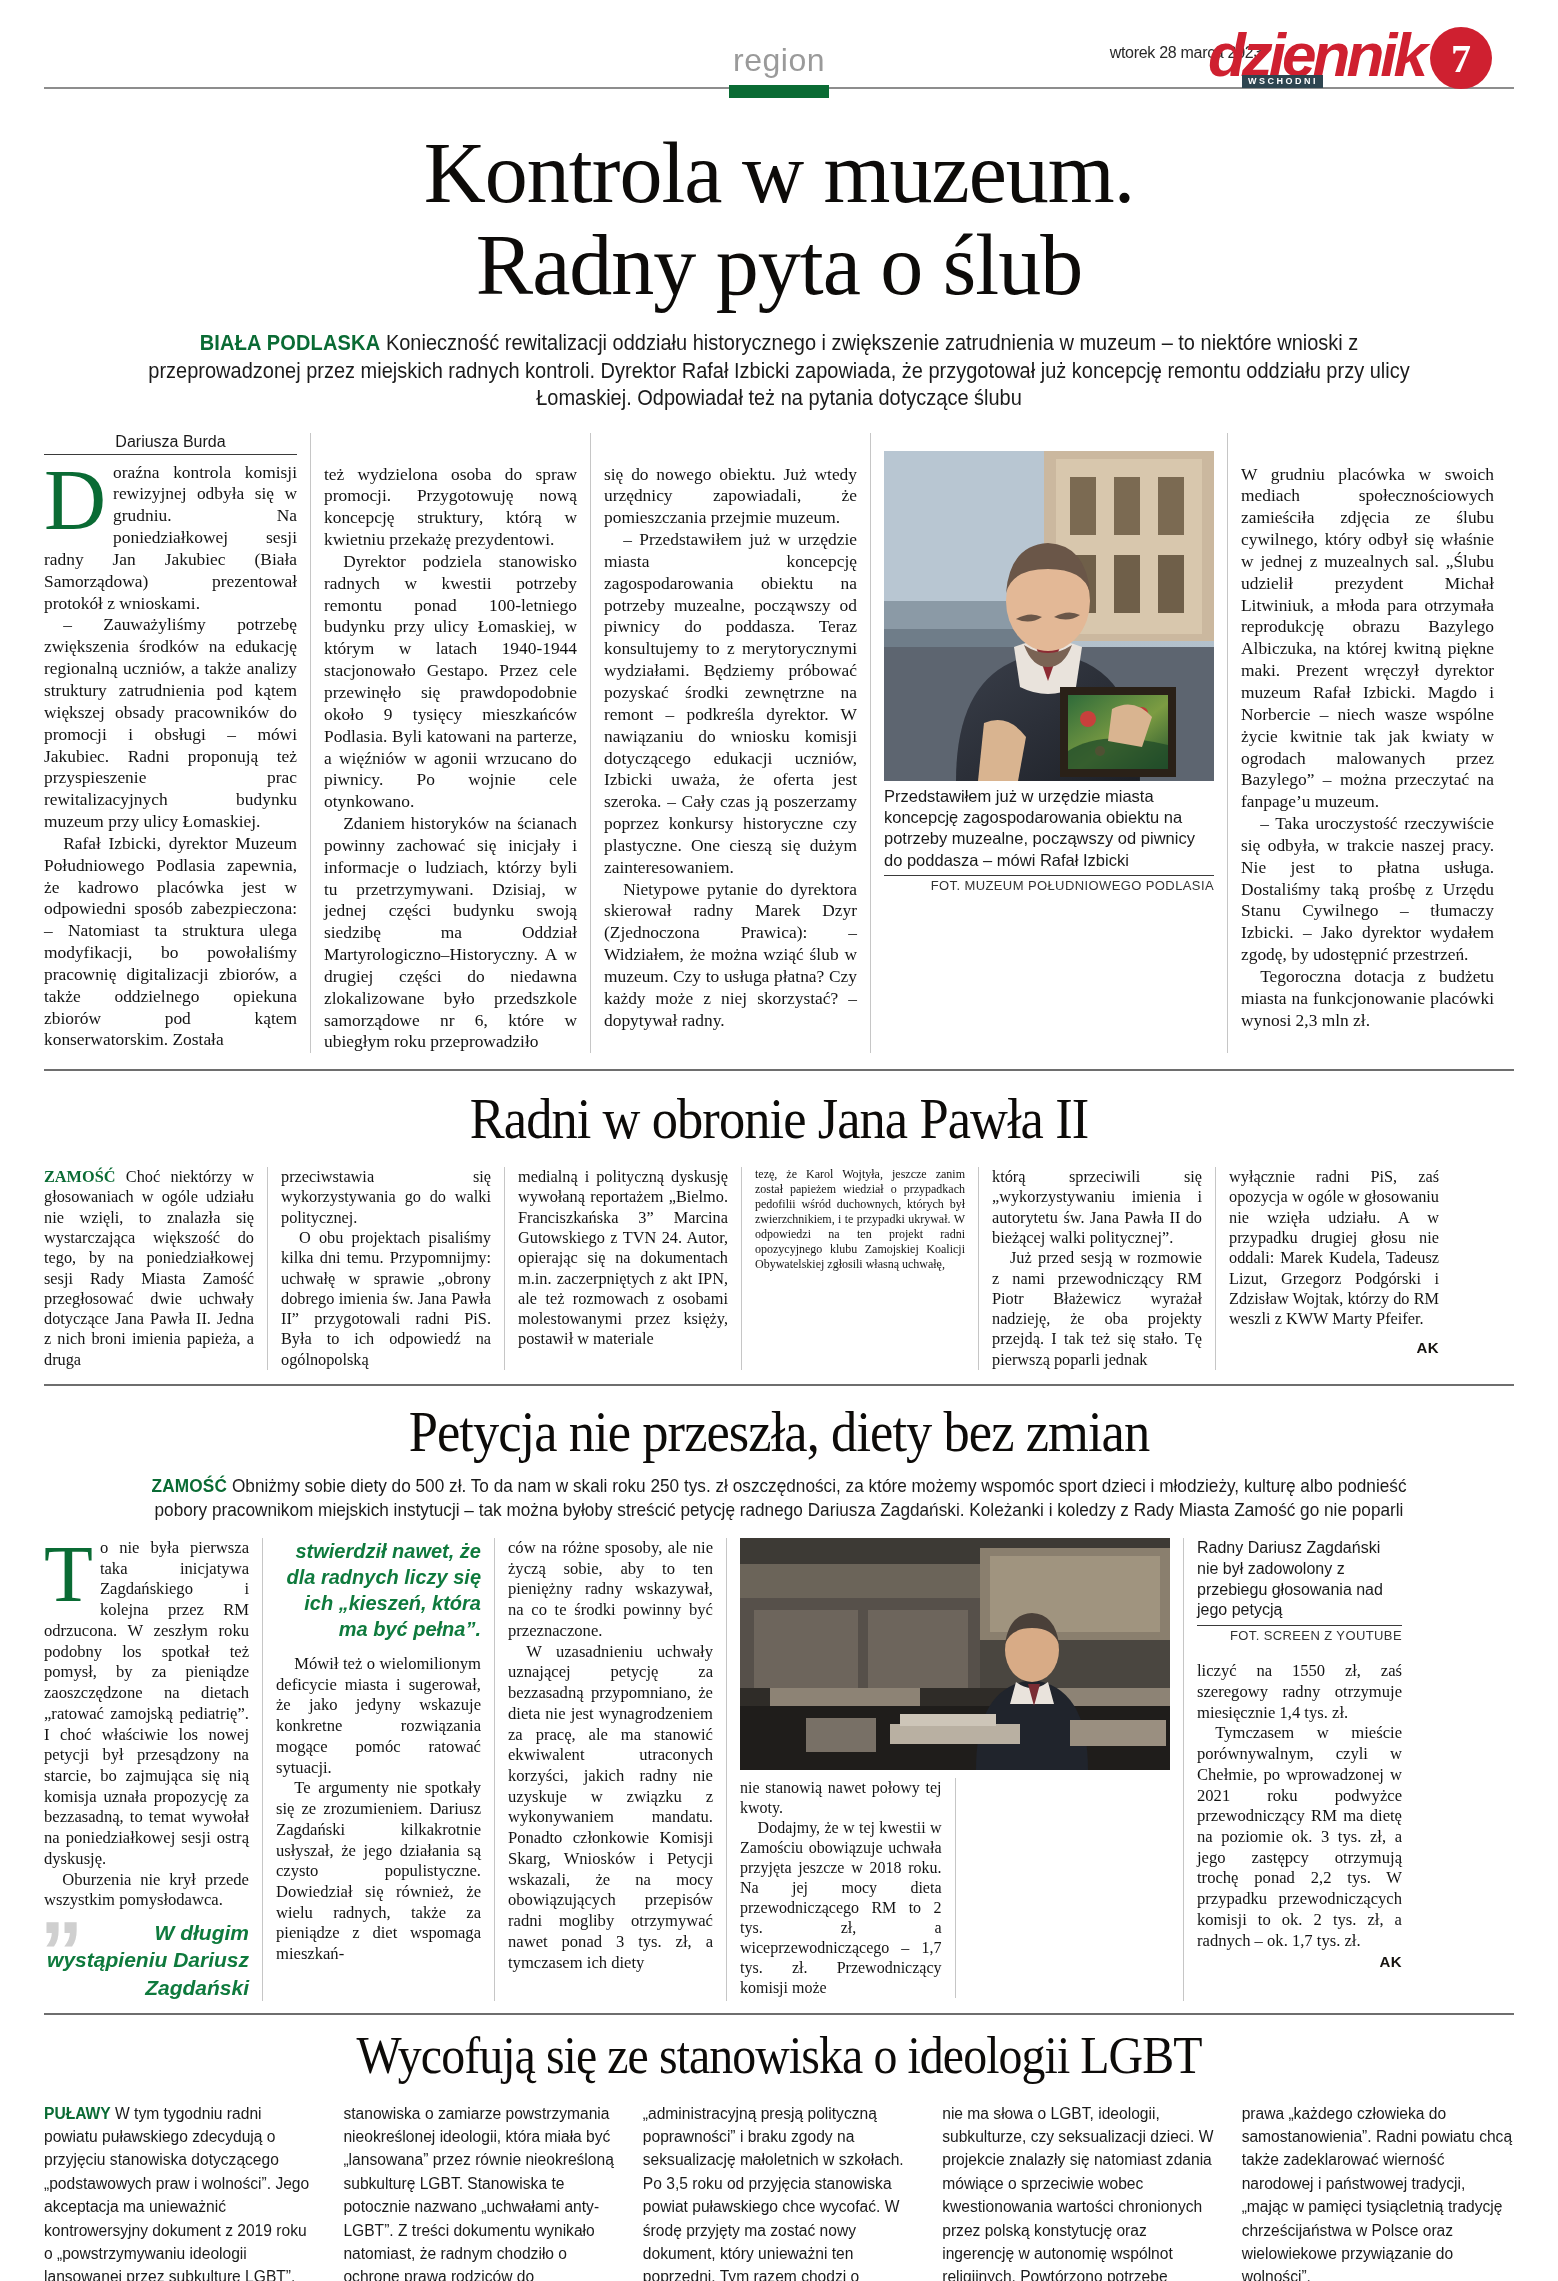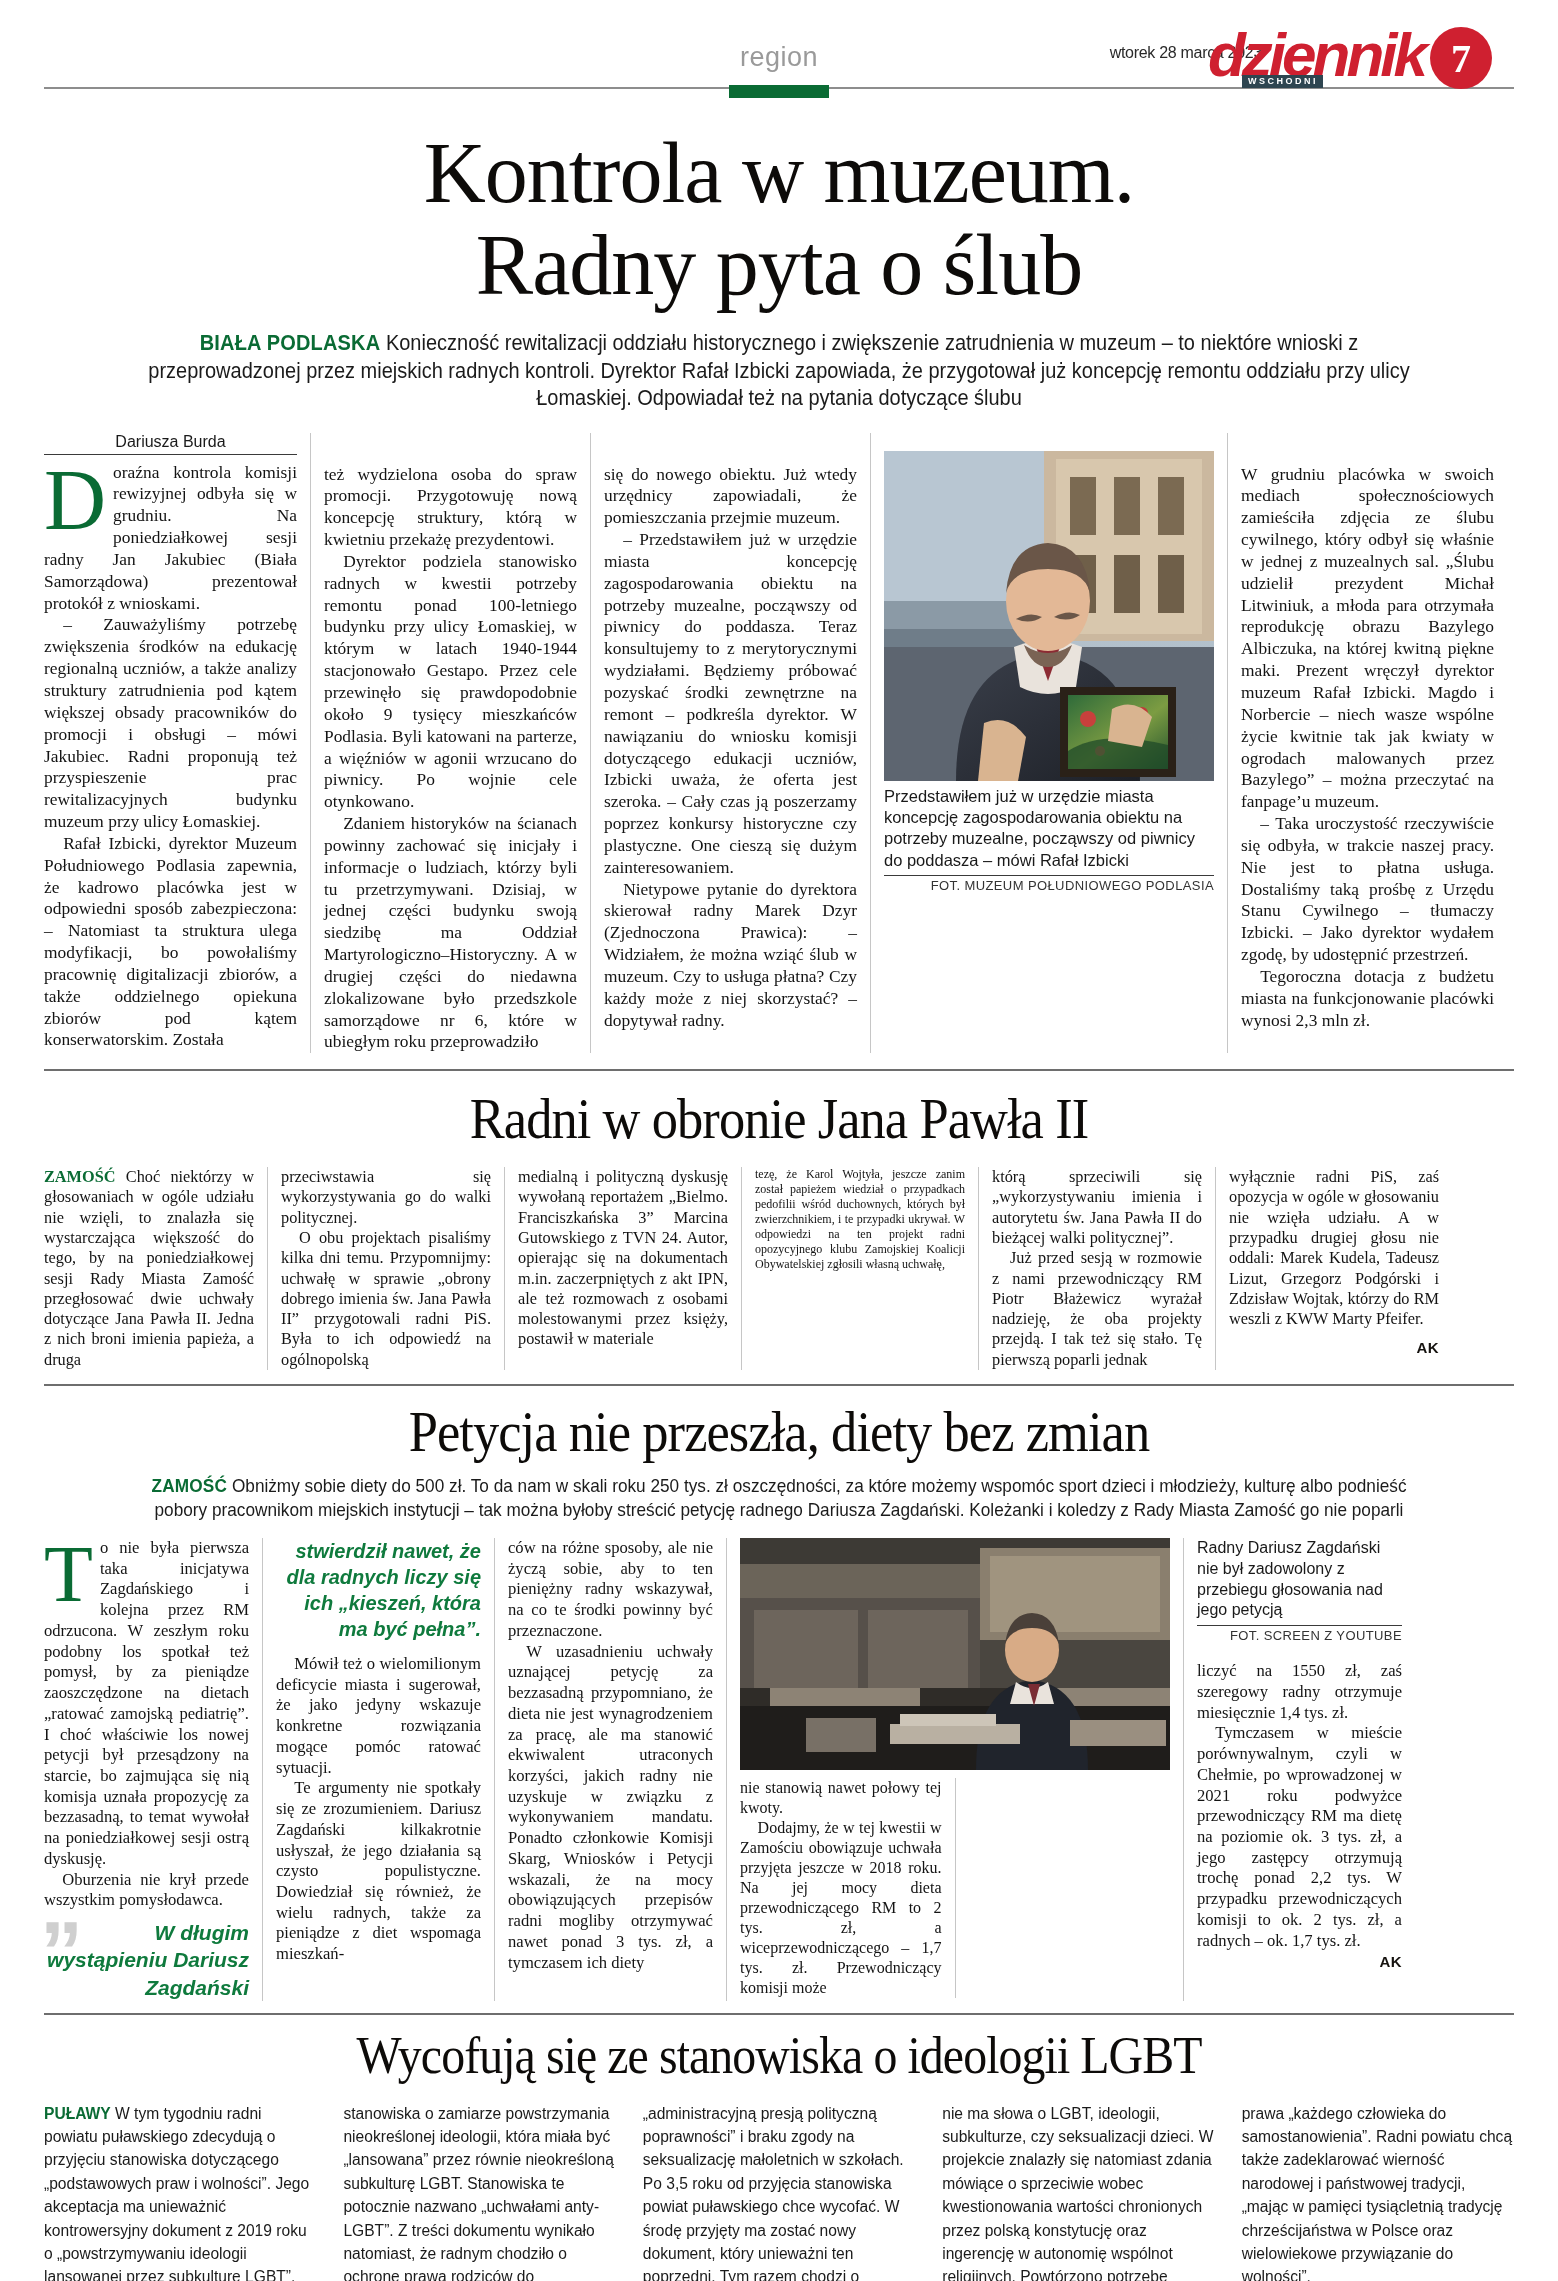--- a/index.html
+++ b/index.html
@@ -9,21 +9,21 @@
     color:#15120f;
     -webkit-font-smoothing:antialiased;
   }
   .page{position:relative;width:1558px;height:2281px;box-sizing:border-box;padding:0 44px;}
 
   
   .masthead{position:relative;height:120px;}
   .mast-rule{position:absolute;left:0;right:0;top:87px;height:2px;background:#8d8d8d;}
   .section-word{
     position:absolute;left:50%;transform:translateX(-50%);top:42px;
-    font-family:"Liberation Sans", sans-serif;font-size:27px;color:#9a9a9a;
+    font-family:"Liberation Sans", sans-serif;font-size:32px;color:#9a9a9a;
     letter-spacing:.5px;
     text-align:center;
   }
   .section-underbar{
     position:absolute;left:50%;transform:translateX(-50%);top:85px;
     width:100px;height:13px;background:#0a6b34;
   }
   .mast-date{
     position:absolute;right:252px;top:44px;
     font-family:"Liberation Sans", sans-serif;font-size:16px;color:#2a2a2a;

